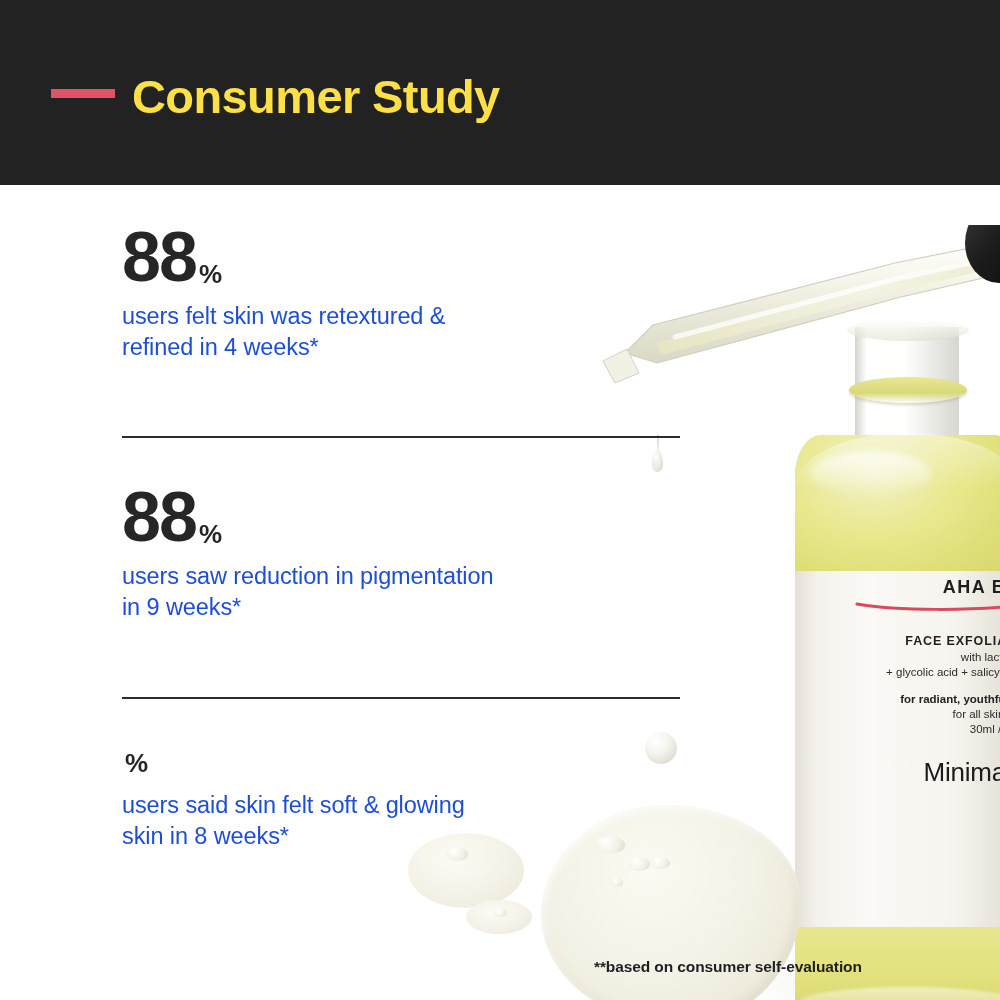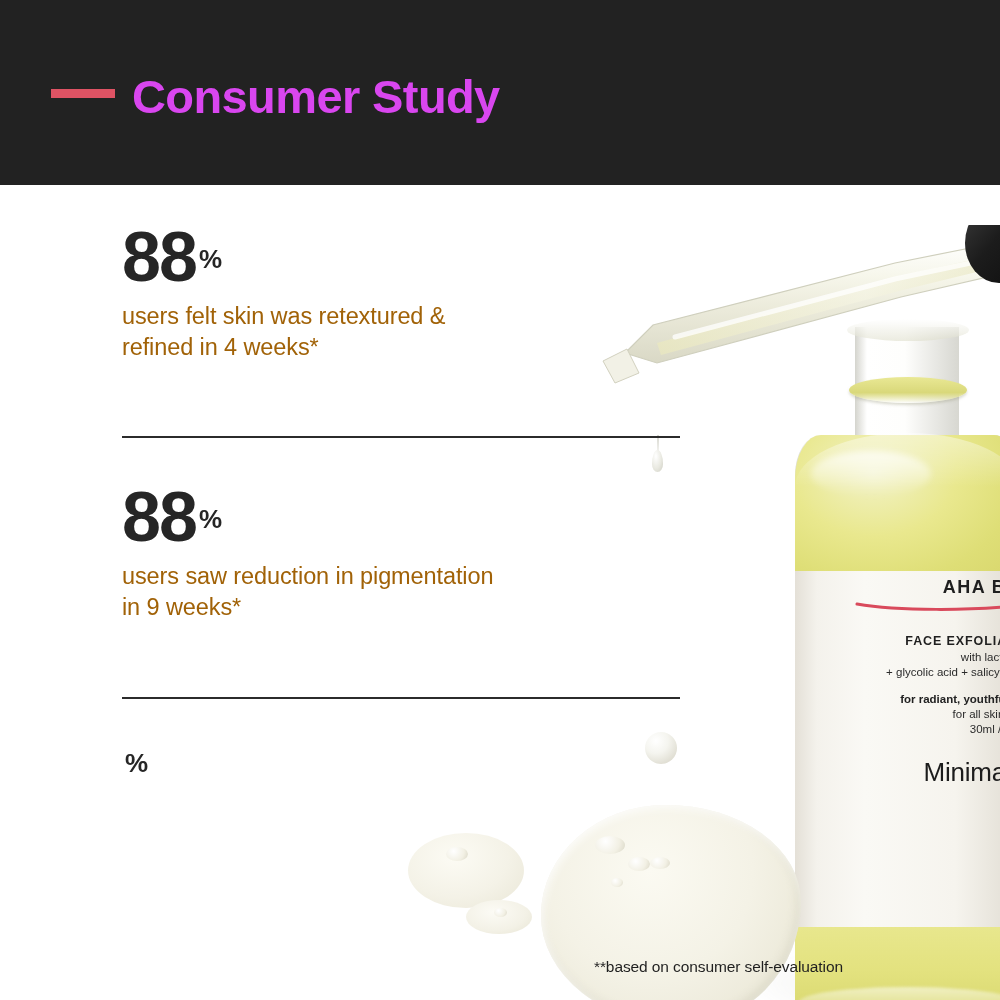--- a/index.html
+++ b/index.html
@@ -26,21 +26,21 @@
     background:#222222;
     overflow:hidden;
   }
   #accent-bar{
     position:absolute; left:51px; top:89px;
     width:64px; height:9px;
     background:#df5364;
   }
   #header-title{
     position:absolute; left:132px; top:72px;
-    color:#d946ef;
+    color:#fde047;
     font-size:47px;
     font-weight:bold;
     letter-spacing:-0.6px;
     line-height:50px;
     white-space:nowrap;
   }
 
   
   #product-art{
     position:absolute; left:0; top:185px;
@@ -265,42 +265,42 @@
 
   
   #stats{
     position:absolute; left:0; top:185px;
     width:700px; height:815px;
   }
   .stat{
     position:absolute; left:122px;
   }
   .stat-num-row{
-    display:flex; align-items:center;
+    display:flex; align-items:flex-end;
     line-height:1;
   }
   .stat-num{
     font-size:70px;
     font-weight:bold;
     color:#262626;
     letter-spacing:-2px;
     line-height:.86;
   }
   .stat-pct{
     font-size:26px;
     font-weight:bold;
     color:#262626;
     margin-left:3px;
     margin-top:3px;
     line-height:1;
   }
   .stat-desc{
     margin-top:14px;
     font-size:23.5px;
-    color:#a16207;
+    color:#1d4ed8;
     line-height:1.33;
     letter-spacing:-0.1px;
     white-space:pre-line;
   }
   #stat-0{ top:42px; }
   #stat-1{ top:302px; }
   #stat-2{ top:562px; }
 
   .divider{
     position:absolute; left:122px;
@@ -311,20 +311,21 @@
   #divider-1{ top:512px; }
 
   
   #footnote{
     position:absolute; left:594px; top:958px;
     font-size:15.5px;
     color:#1f1f1f;
     letter-spacing:-0.1px;
     white-space:nowrap;
     z-index:5;
+    font-weight:bold;
   }
 </style>
 </head>
 <body>
 
 <div id="canvas">
 
   <div id="header">
     <div id="accent-bar"></div>
     <div id="header-title">Consumer Study</div>
@@ -432,19 +433,21 @@
       <div class="stat-desc">users saw reduction in pigmentation
 in 9 weeks*</div>
     </div>
 
     <div class="divider" id="divider-1"></div>
 
     <div class="stat" id="stat-2">
       <div class="stat-num-row">
         <span class="stat-pct">%</span>
       </div>
+      <div class="stat-desc">users said skin felt soft &amp; glowing
+skin in 8 weeks*</div>
     </div>
 
   </div>
 
   <div id="footnote">**based on consumer self-evaluation</div>
 
 </div>
 
 </body></html>

